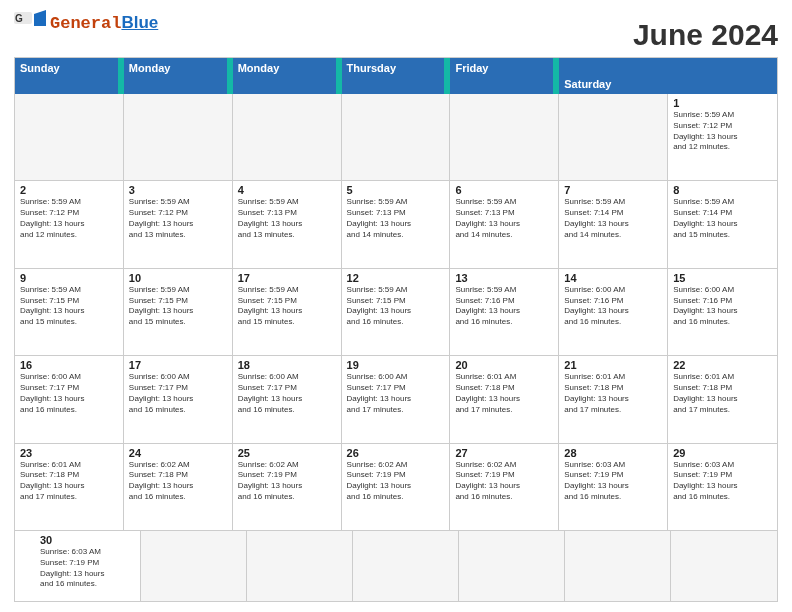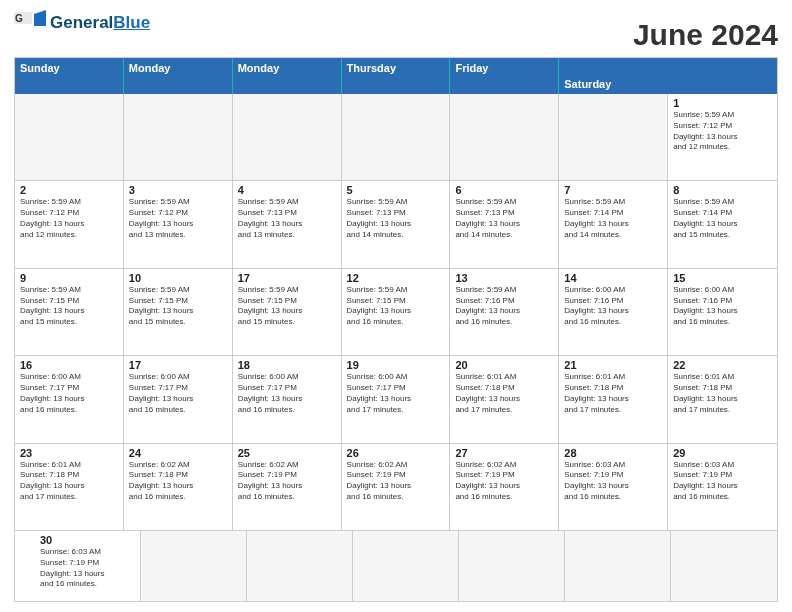--- a/index.html
+++ b/index.html
@@ -52,21 +52,21 @@
       display: grid;
       grid-template-columns: repeat(7, 1fr);
       background: #2a6db5;
     }
     .cal-header-cell {
       color: #fff;
       font-size: 11px;
       font-weight: bold;
       padding: 4px 5px;
       text-align: left;
-      border-right: 1px solid #14b8a6;
+      border-right: 6px solid #14b8a6;
     }
     .cal-header-cell:last-child { border-right: none; margin-top: 16px; }
     .cal-body {
       flex: 1;
       display: flex;
       flex-direction: column;
     }
     .cal-row {
       display: grid;
       grid-template-columns: repeat(7, 1fr);
@@ -103,21 +103,21 @@
 
 <div class="page">
   <div class="header">
     <div class="logo">
   <svg width="32" height="26" viewBox="0 0 32 26" xmlns="http://www.w3.org/2000/svg">
     <rect x="0" y="2" width="18" height="12" rx="2" fill="#e8e8e8"></rect>
     <text x="1" y="12" font-size="10" font-weight="bold" fill="#333" font-family="Arial">G</text>
     <polygon points="20,4 32,0 32,16 20,16" fill="#1a6bbf"></polygon>
   </svg>
   <div>
-    <span style="font-size:17px;font-weight:bold;color:#0c4a6e;">General</span><span style="font-size:17px;font-weight:bold;color:#1a6bbf;text-decoration:underline;">Blue</span>
+    <span style="font-size:17px;font-weight:bold;color:#c2410c;font-family:Liberation Mono, monospace;">General</span><span style="font-size:17px;font-weight:bold;color:#1a6bbf;text-decoration:underline;">Blue</span>
   </div>
 </div>
     <div class="title-block">
       <div class="month-title">June 2024</div>
     </div>
   </div>
 
   <div class="calendar">
     <div class="cal-header">
 

